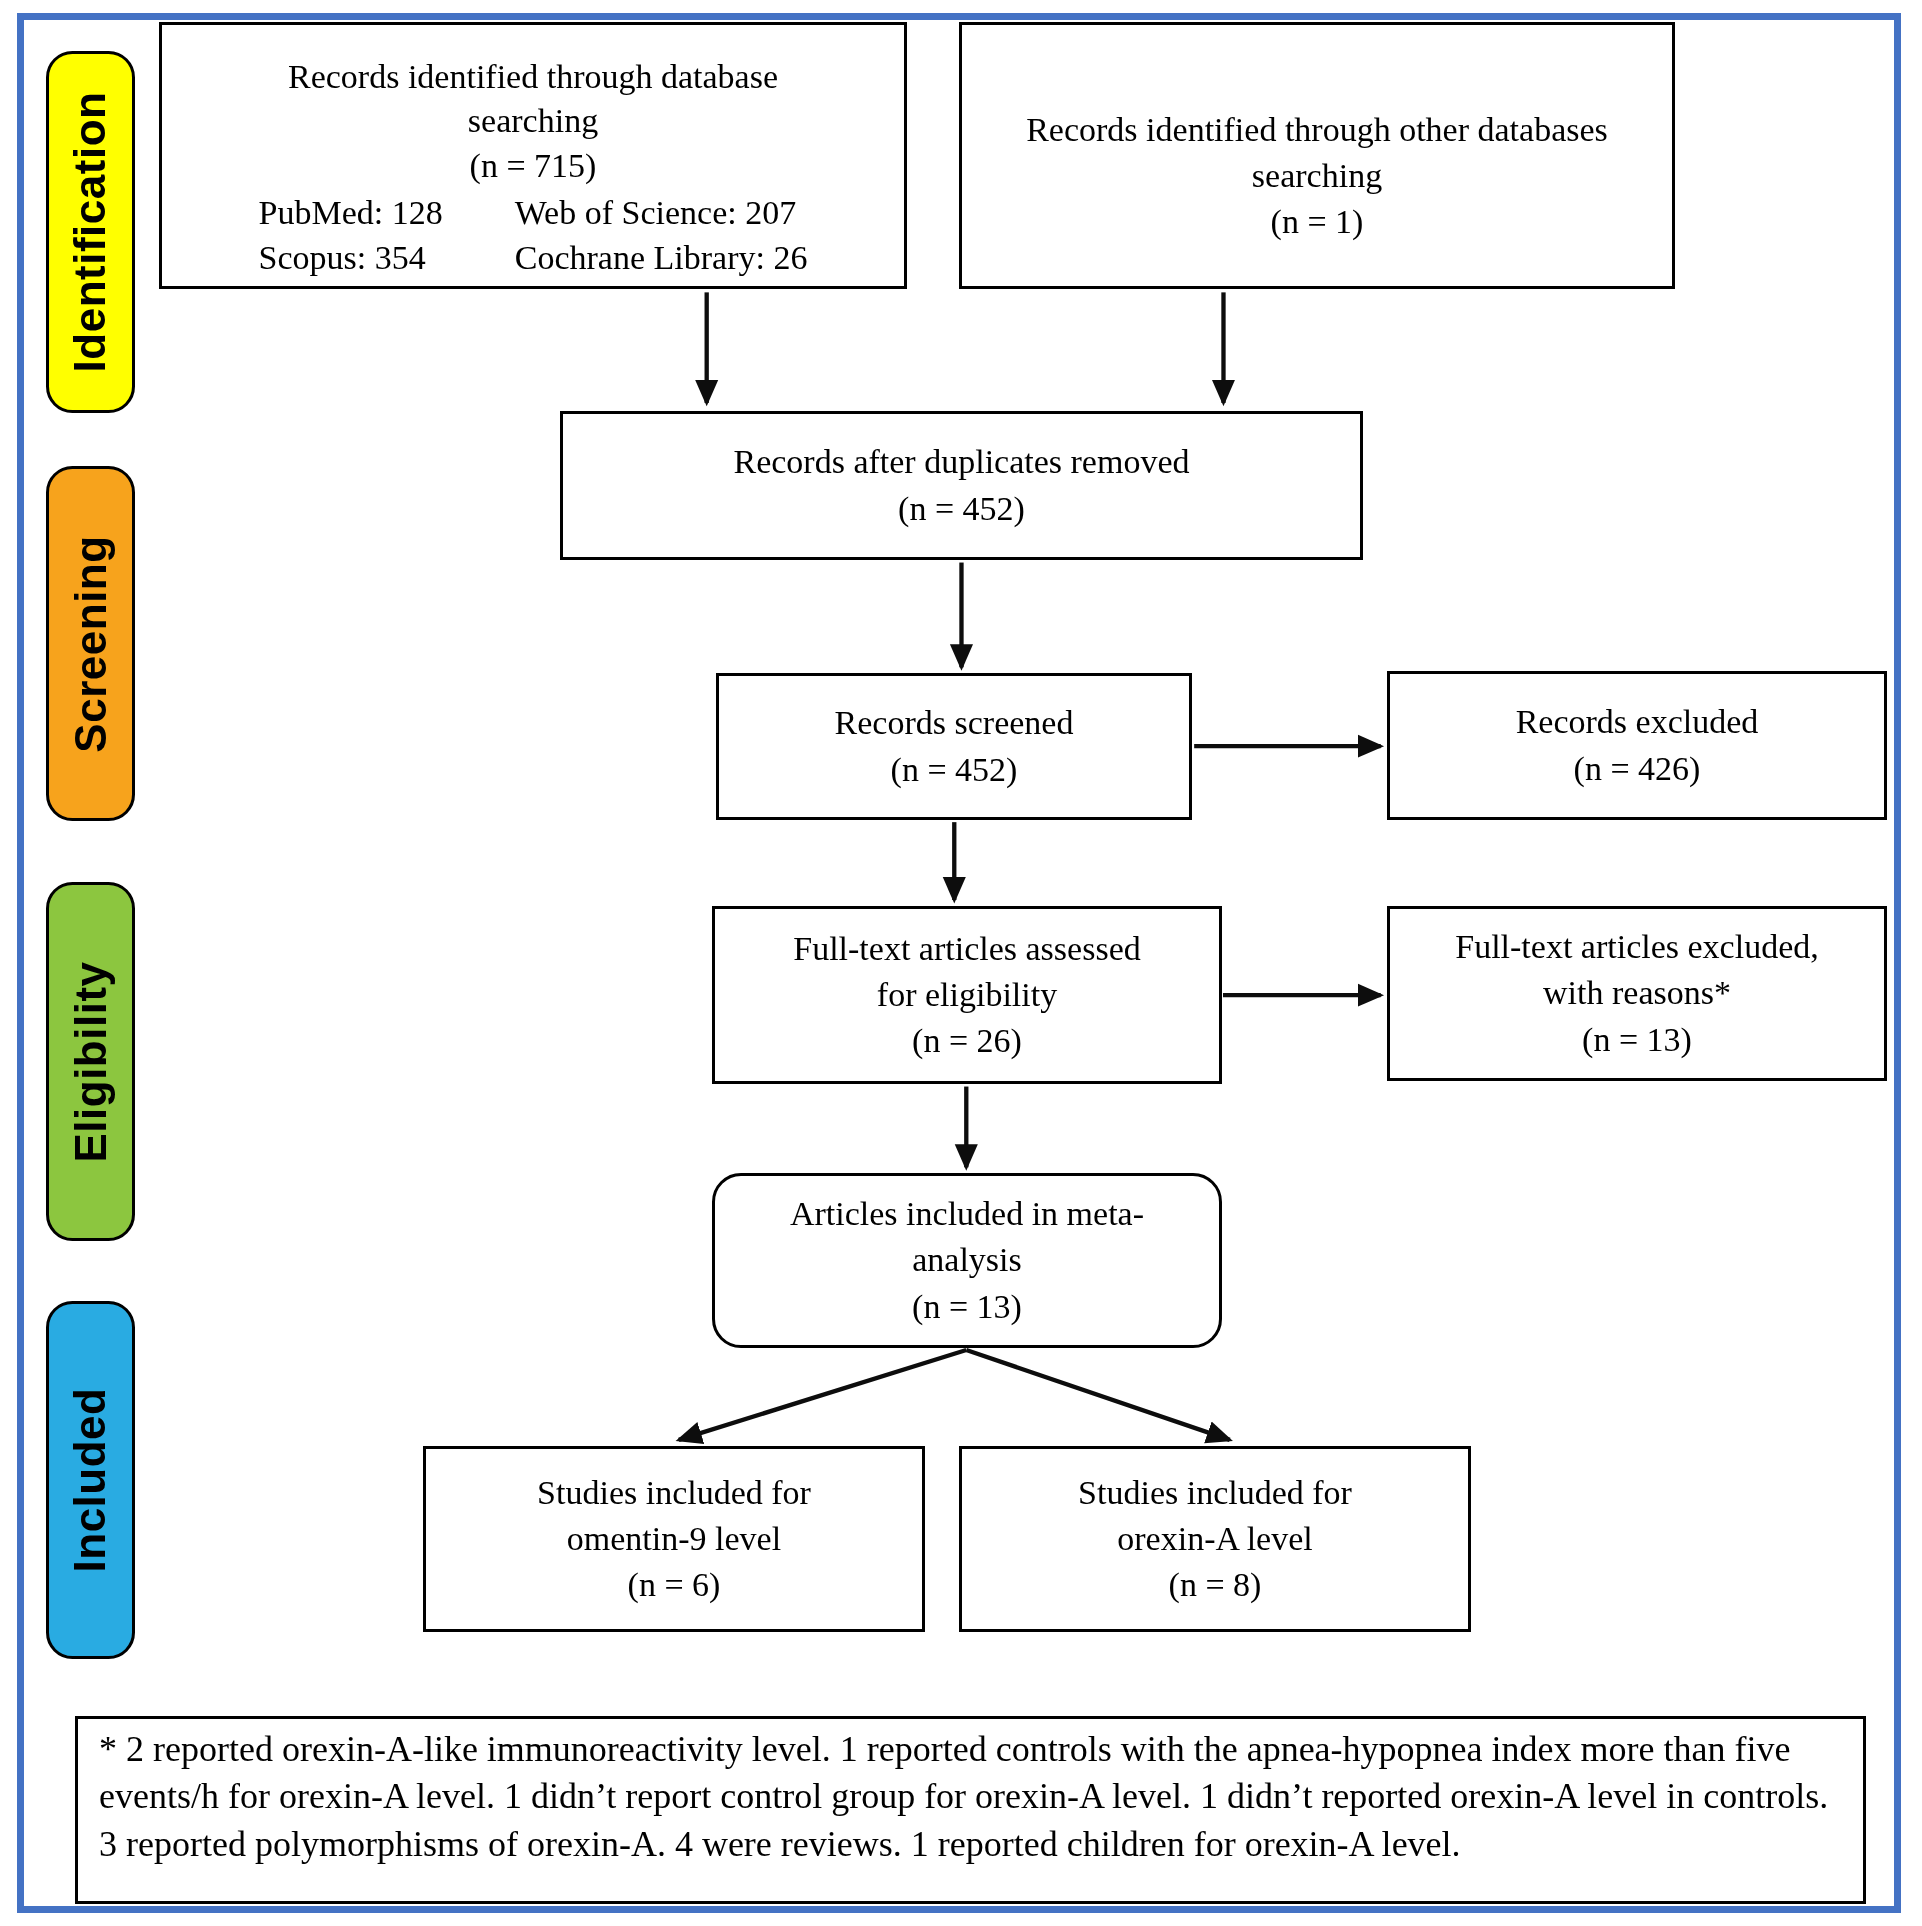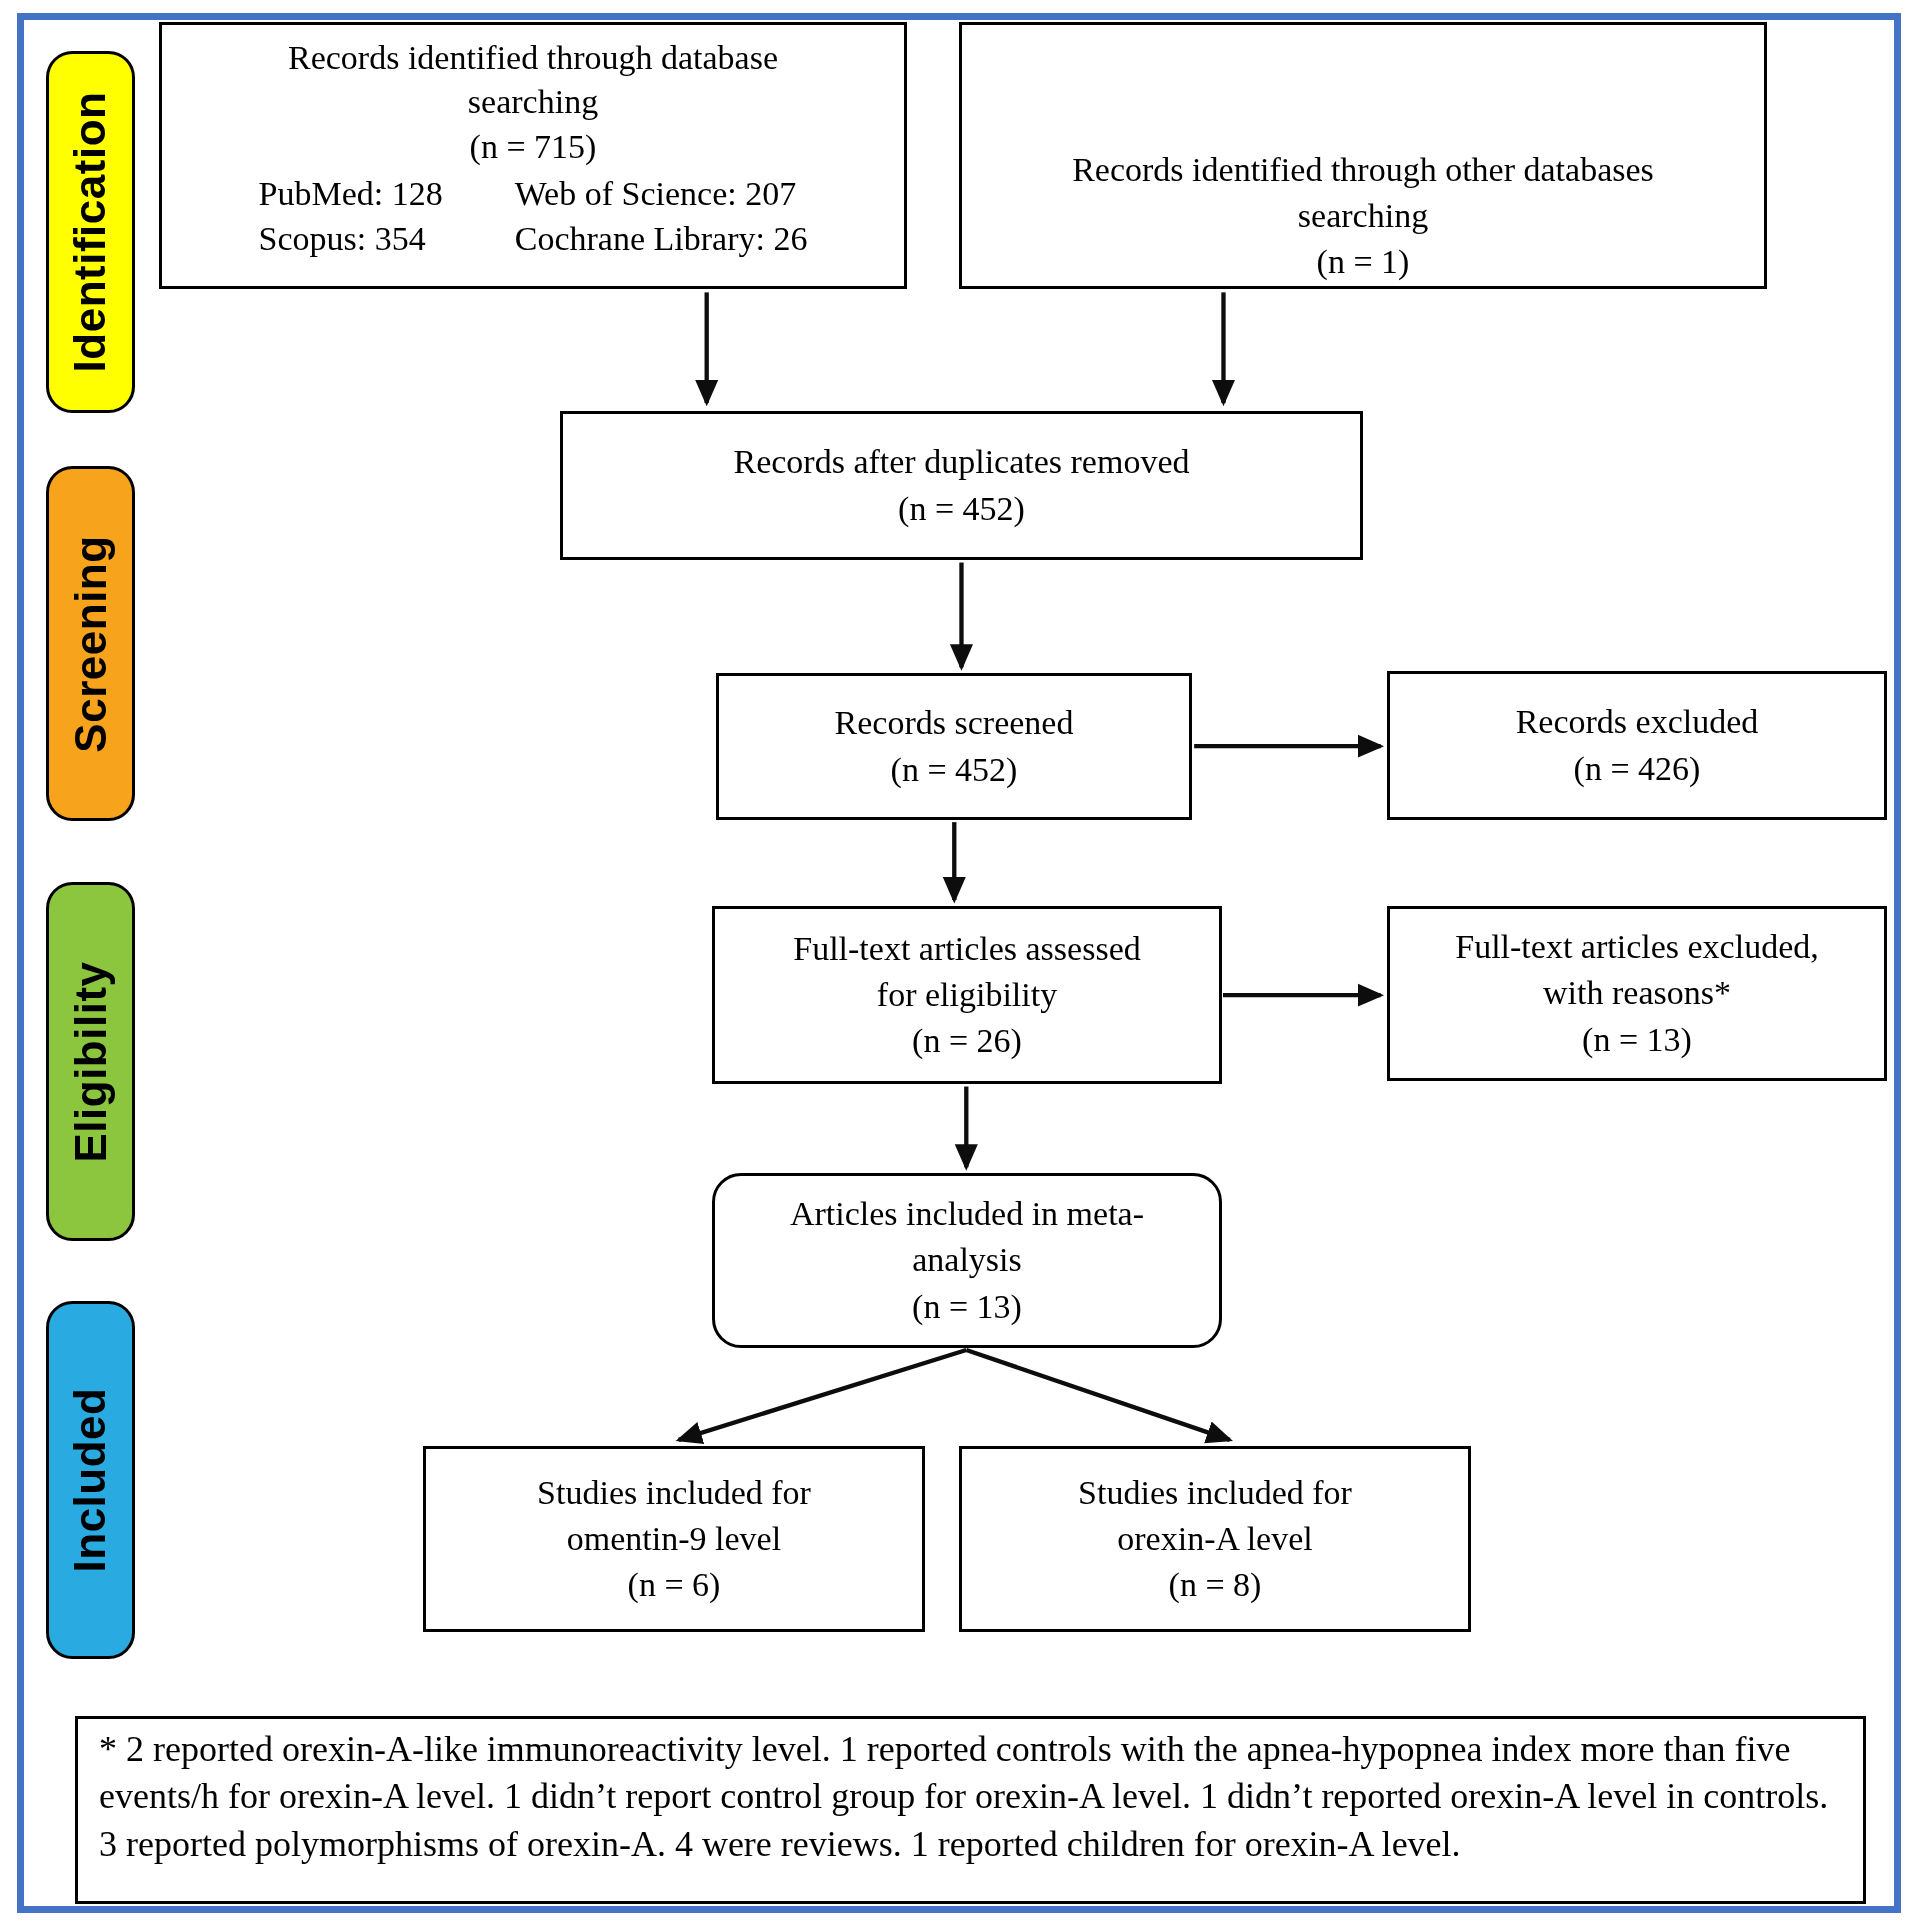--- a/index.html
+++ b/index.html
@@ -37,22 +37,22 @@
 
   
   .box {
     position: absolute; background: #fff;
     border: 3.8px solid #000; box-sizing: border-box;
     display: flex; flex-direction: column;
     align-items: center; justify-content: center;
     text-align: center;
     font-size: 34px; line-height: 1.36;
   }
-  .box-db-search      { left: 159px;  top: 21.6px;   width: 748px; height: 267px; justify-content: flex-start; padding-top: 11px; line-height: 1.32; }
-  .box-other-search   { left: 959px; top: 21.6px;   width: 808px; height: 267px; justify-content: flex-end; padding-top: 42px; }
+  .box-db-search      { left: 159px;  top: 21.6px;   width: 748px; height: 267px; justify-content: flex-start; padding-top: 30px; line-height: 1.32; }
+  .box-other-search   { left: 959px; top: 21.6px;   width: 716px; height: 267px; justify-content: center; padding-top: 42px; }
   .box-duplicates     { left: 560px; top: 411px;  width: 803px; height: 149px; font-family: Liberation Serif, serif; }
   .box-screened       { left: 716px; top: 673px; width: 476px;  height: 147px; }
   .box-excluded       { left: 1387px; top: 671px; width: 500px; height: 149px; }
   .box-ft-assessed    { left: 712px; top: 906px; width: 510px; height: 178px; }
   .box-ft-excluded    { left: 1387px; top: 906px; width: 500px; height: 175px; }
   .box-meta           { left: 712px; top: 1173px; width: 510px; height: 175px; border-radius: 29px; }
   .box-omentin        { left: 423px;  top: 1446px; width: 502px; height: 186px; }
   .box-orexin         { left: 959px; top: 1446px; width: 512px; height: 186px; }
 
   .sources {

